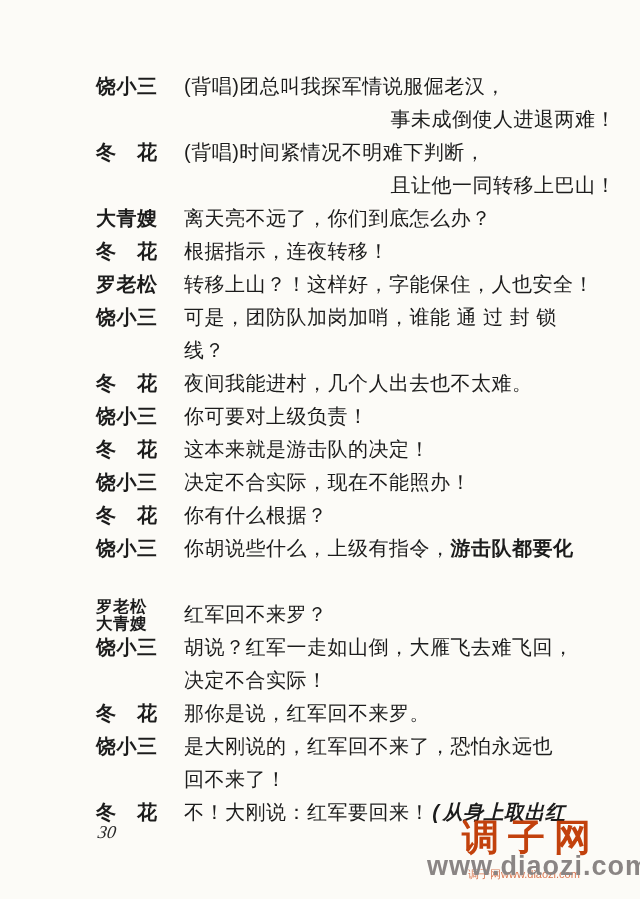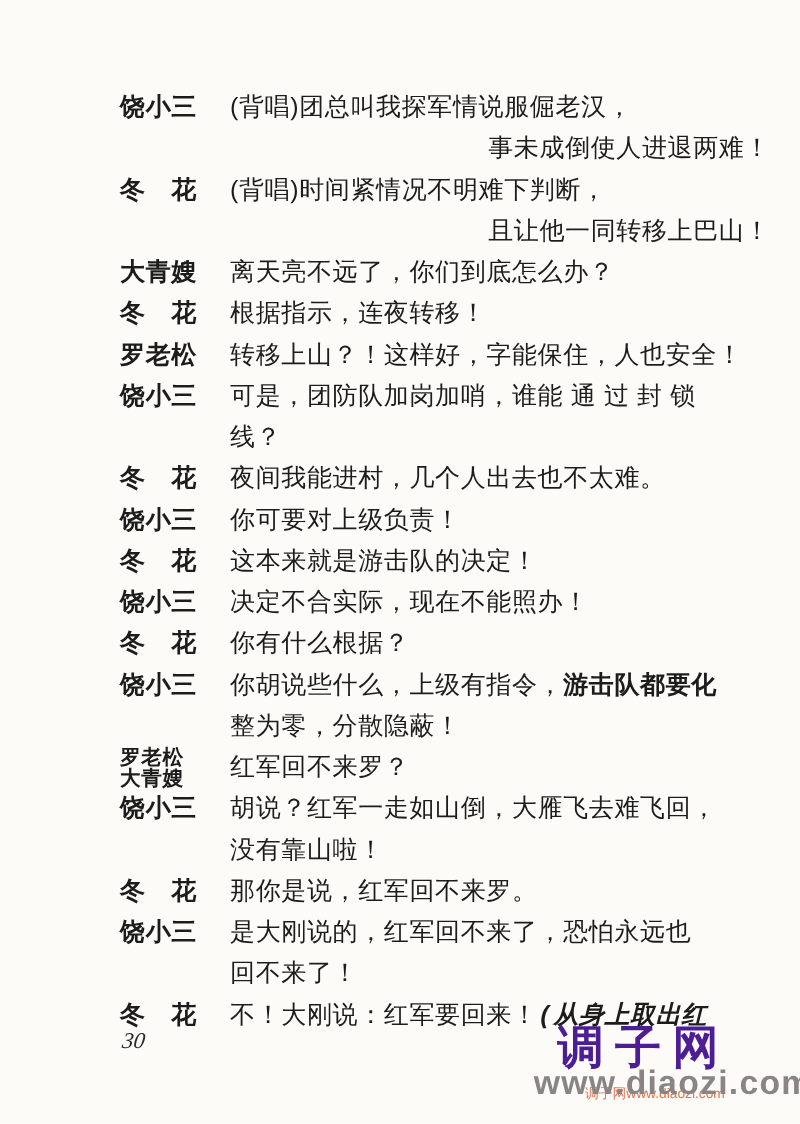--- a/index.html
+++ b/index.html
@@ -26,23 +26,23 @@
   .text.sung { padding-left:66px;text-align:right; }
   .seg-bold { font-weight:bold; }
   .seg-kai { font-style:italic; font-family:Liberation Mono, monospace; font-weight:bold; }
   .page-number {
     position:absolute; left:98px; top:822px;
     font-family:"Liberation Serif","DejaVu Serif",serif;
     font-style:italic; font-size:18px; color:#2a2a2a;
     transform:skewX(-8deg);
   }
   .watermark-big {
-    position:absolute; left:446px; top:813px;
+    position:absolute; left:462px; top:813px;
     font-size:37px; font-weight:bold; letter-spacing:9px;
-    color:#4c1d95; white-space:nowrap;
+    color:#c2410c; white-space:nowrap;
   }
   .watermark-url {
     position:absolute; left:427px; top:851px;
     font-size:27px; font-weight:bold; letter-spacing:1px;
     color:#8a8584; white-space:nowrap;
   }
   .watermark-small {
     position:absolute; left:468px; top:867px;
     font-size:11px; color:#cf5527; opacity:0.8;
     white-space:nowrap; filter:blur(0.3px);
@@ -108,36 +108,35 @@
       <div class="row">
         <div class="name">冬　花</div>
         <div class="text"><span>你有什么根据？</span></div>
       </div>
       <div class="row">
         <div class="name">饶小三</div>
         <div class="text"><span>你胡说些什么，上级有指令，</span><span class="seg-bold">游击队都要化</span></div>
       </div>
       <div class="row">
         <div class="name"></div>
-        <div class="text"><span>整为零，分散隐蔽！</span></div>
       </div>
       <div class="row">
         <div class="name stacked">
           <div>罗老松</div>
           <div>大青嫂</div>
         </div>
         <div class="text"><span>红军回不来罗？</span></div>
       </div>
       <div class="row">
         <div class="name">饶小三</div>
         <div class="text"><span>胡说？红军一走如山倒，大雁飞去难飞回，</span></div>
       </div>
       <div class="row">
         <div class="name"></div>
-        <div class="text"><span>没有靠山啦！</span></div>
+        <div class="text"><span>决定不合实际！</span></div>
       </div>
       <div class="row">
         <div class="name">冬　花</div>
         <div class="text"><span>那你是说，红军回不来罗。</span></div>
       </div>
       <div class="row">
         <div class="name">饶小三</div>
         <div class="text"><span>是大刚说的，红军回不来了，恐怕永远也</span></div>
       </div>
       <div class="row">

